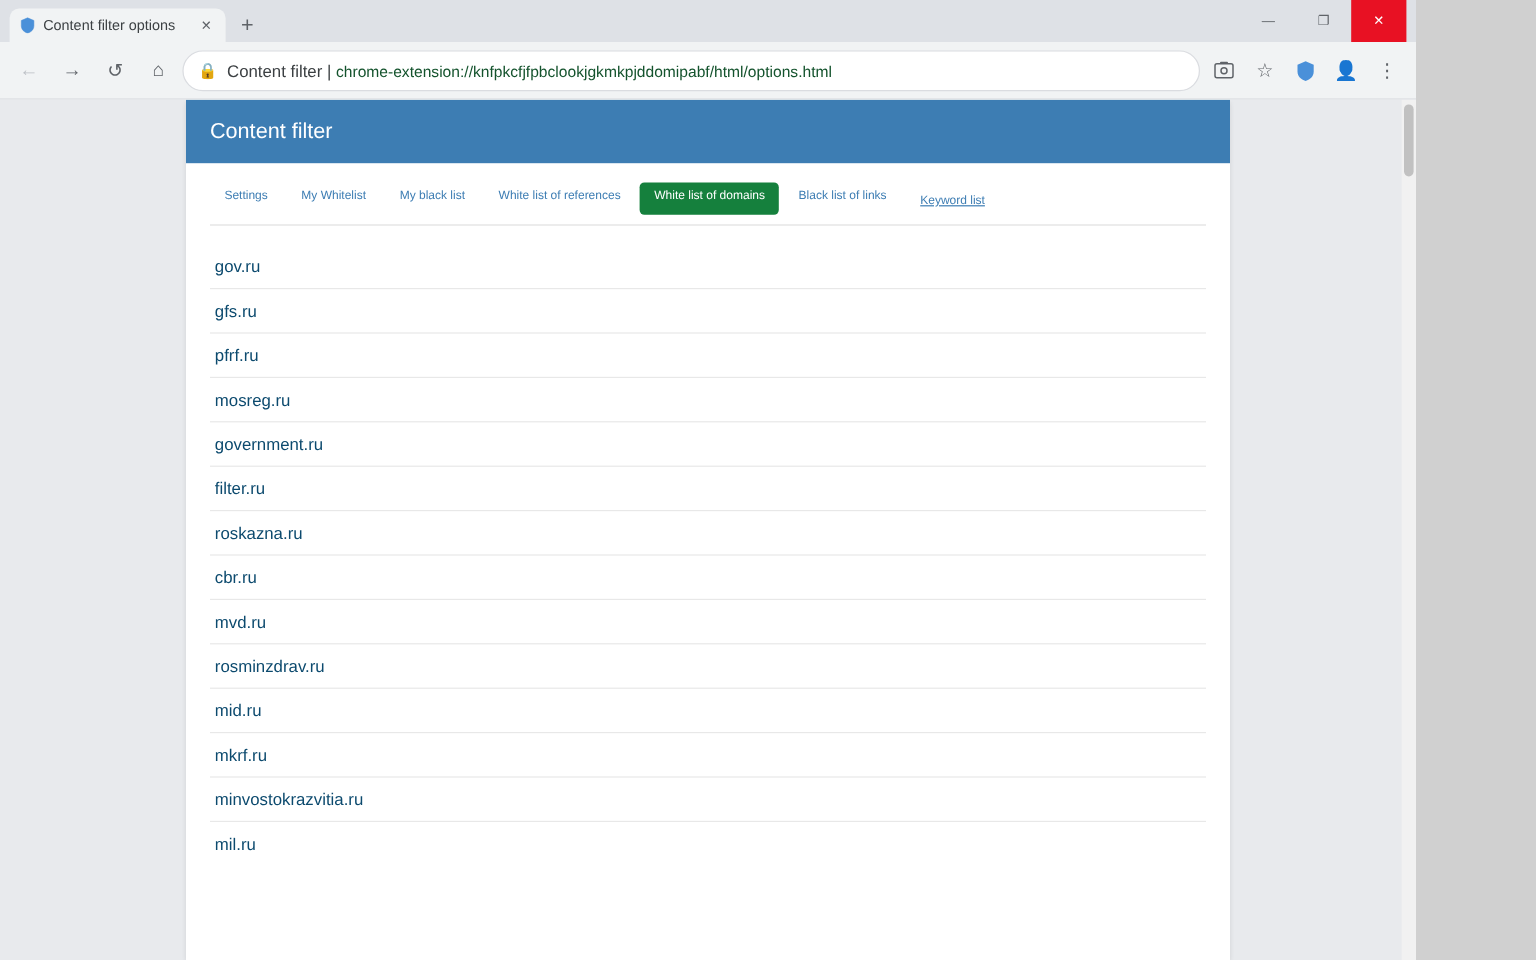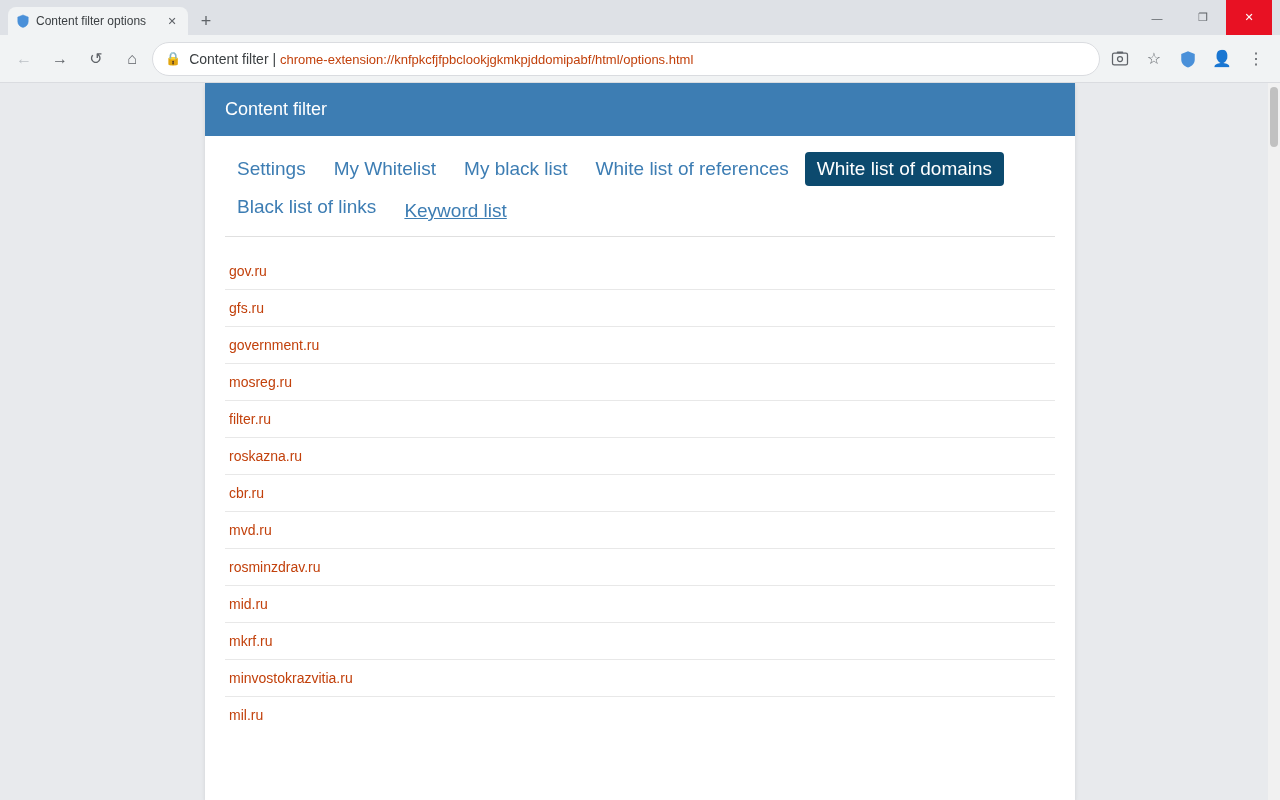--- a/index.html
+++ b/index.html
@@ -7,21 +7,21 @@
       font-family: Arial, sans-serif;
       background: #d0d0d0;
       width: 1280px;
       height: 800px;
       overflow: hidden;
       position: relative;
     }
 
     
     .browser-frame {
-      width: 1280px;
+      width: 1180px;
       height: 800px;
       display: flex;
       flex-direction: column;
       background: #f1f3f4;
     }
 
     
     .title-bar {
       height: 35px;
       background: #dee1e6;
@@ -233,42 +233,42 @@
       display: flex;
       flex-wrap: wrap;
       gap: 4px;
       margin-bottom: 16px;
       border-bottom: 1px solid #e0e0e0;
       padding-bottom: 8px;
     }
 
     .nav-tab {
       padding: 6px 12px;
-      font-size: 19px;
+      font-size: 10px;
       cursor: pointer;
       color: #3d7db3;
       border-radius: 4px;
       text-decoration: none;
       white-space: nowrap;
     }
 
     .nav-tab.active {
-      background: #0c4a6e;
+      background: #15803d;
       color: white;
     }
 
     
     .domain-list {
       list-style: none;
     }
 
     .domain-item {
       padding: 10px 4px;
       font-size: 14px;
-      color: #c2410c;
+      color: #0c4a6e;
       border-bottom: 1px solid #e8e8e8;
     }
 
     .domain-item:last-child {
       border-bottom: none;
     }
 
     
     .browser-scrollbar {
       position: absolute;
@@ -334,21 +334,21 @@
     <div class="nav-btn disabled">←</div>
     <div class="nav-btn">→</div>
     <div class="nav-btn">↺</div>
     <div class="nav-btn">⌂</div>
 
     <div class="address-bar">
       <span class="address-bar-lock">🔒</span>
       <span class="address-text">
         <span>Content filter</span>
         <span> | </span>
-        <span style="color:#c2410c; font-size:13px;">chrome-extension://knfpkcfjfpbclookjgkmkpjddomipabf/html/options.html</span>
+        <span style="color:#14532d; font-size:13px;">chrome-extension://knfpkcfjfpbclookjgkmkpjddomipabf/html/options.html</span>
       </span>
     </div>
 
     <div class="toolbar-actions">
       <div class="toolbar-icon-btn" title="Screenshot">
         <svg width="20" height="20" viewBox="0 0 24 24" fill="none">
           <rect x="3" y="5" width="18" height="14" rx="2" stroke="#5f6368" stroke-width="1.5"></rect>
           <circle cx="12" cy="12" r="3" stroke="#5f6368" stroke-width="1.5"></circle>
           <rect x="8" y="3" width="8" height="2" rx="1" fill="#5f6368"></rect>
         </svg>
@@ -379,22 +379,23 @@
           <a class="nav-tab" href="#">My black list</a>
           <a class="nav-tab" href="#">White list of references</a>
           <a class="nav-tab active" href="#">White list of domains</a>
           <a class="nav-tab" href="#">Black list of links</a>
           <a class="nav-tab" href="#" style="margin-top:4px;text-decoration:underline;">Keyword list</a>
         </div>
 
         <ul class="domain-list" id="domain-list">
         <li class="domain-item">gov.ru</li>
             <li class="domain-item">gfs.ru</li>
+            <li class="domain-item">pfrf.ru</li>
+            <li class="domain-item">mosreg.ru</li>
             <li class="domain-item">government.ru</li>
-            <li class="domain-item">mosreg.ru</li>
             <li class="domain-item">filter.ru</li>
             <li class="domain-item">roskazna.ru</li>
             <li class="domain-item">cbr.ru</li>
             <li class="domain-item">mvd.ru</li>
             <li class="domain-item">rosminzdrav.ru</li>
             <li class="domain-item">mid.ru</li>
             <li class="domain-item">mkrf.ru</li>
             <li class="domain-item">minvostokrazvitia.ru</li>
             <li class="domain-item">mil.ru</li>
           </ul>

